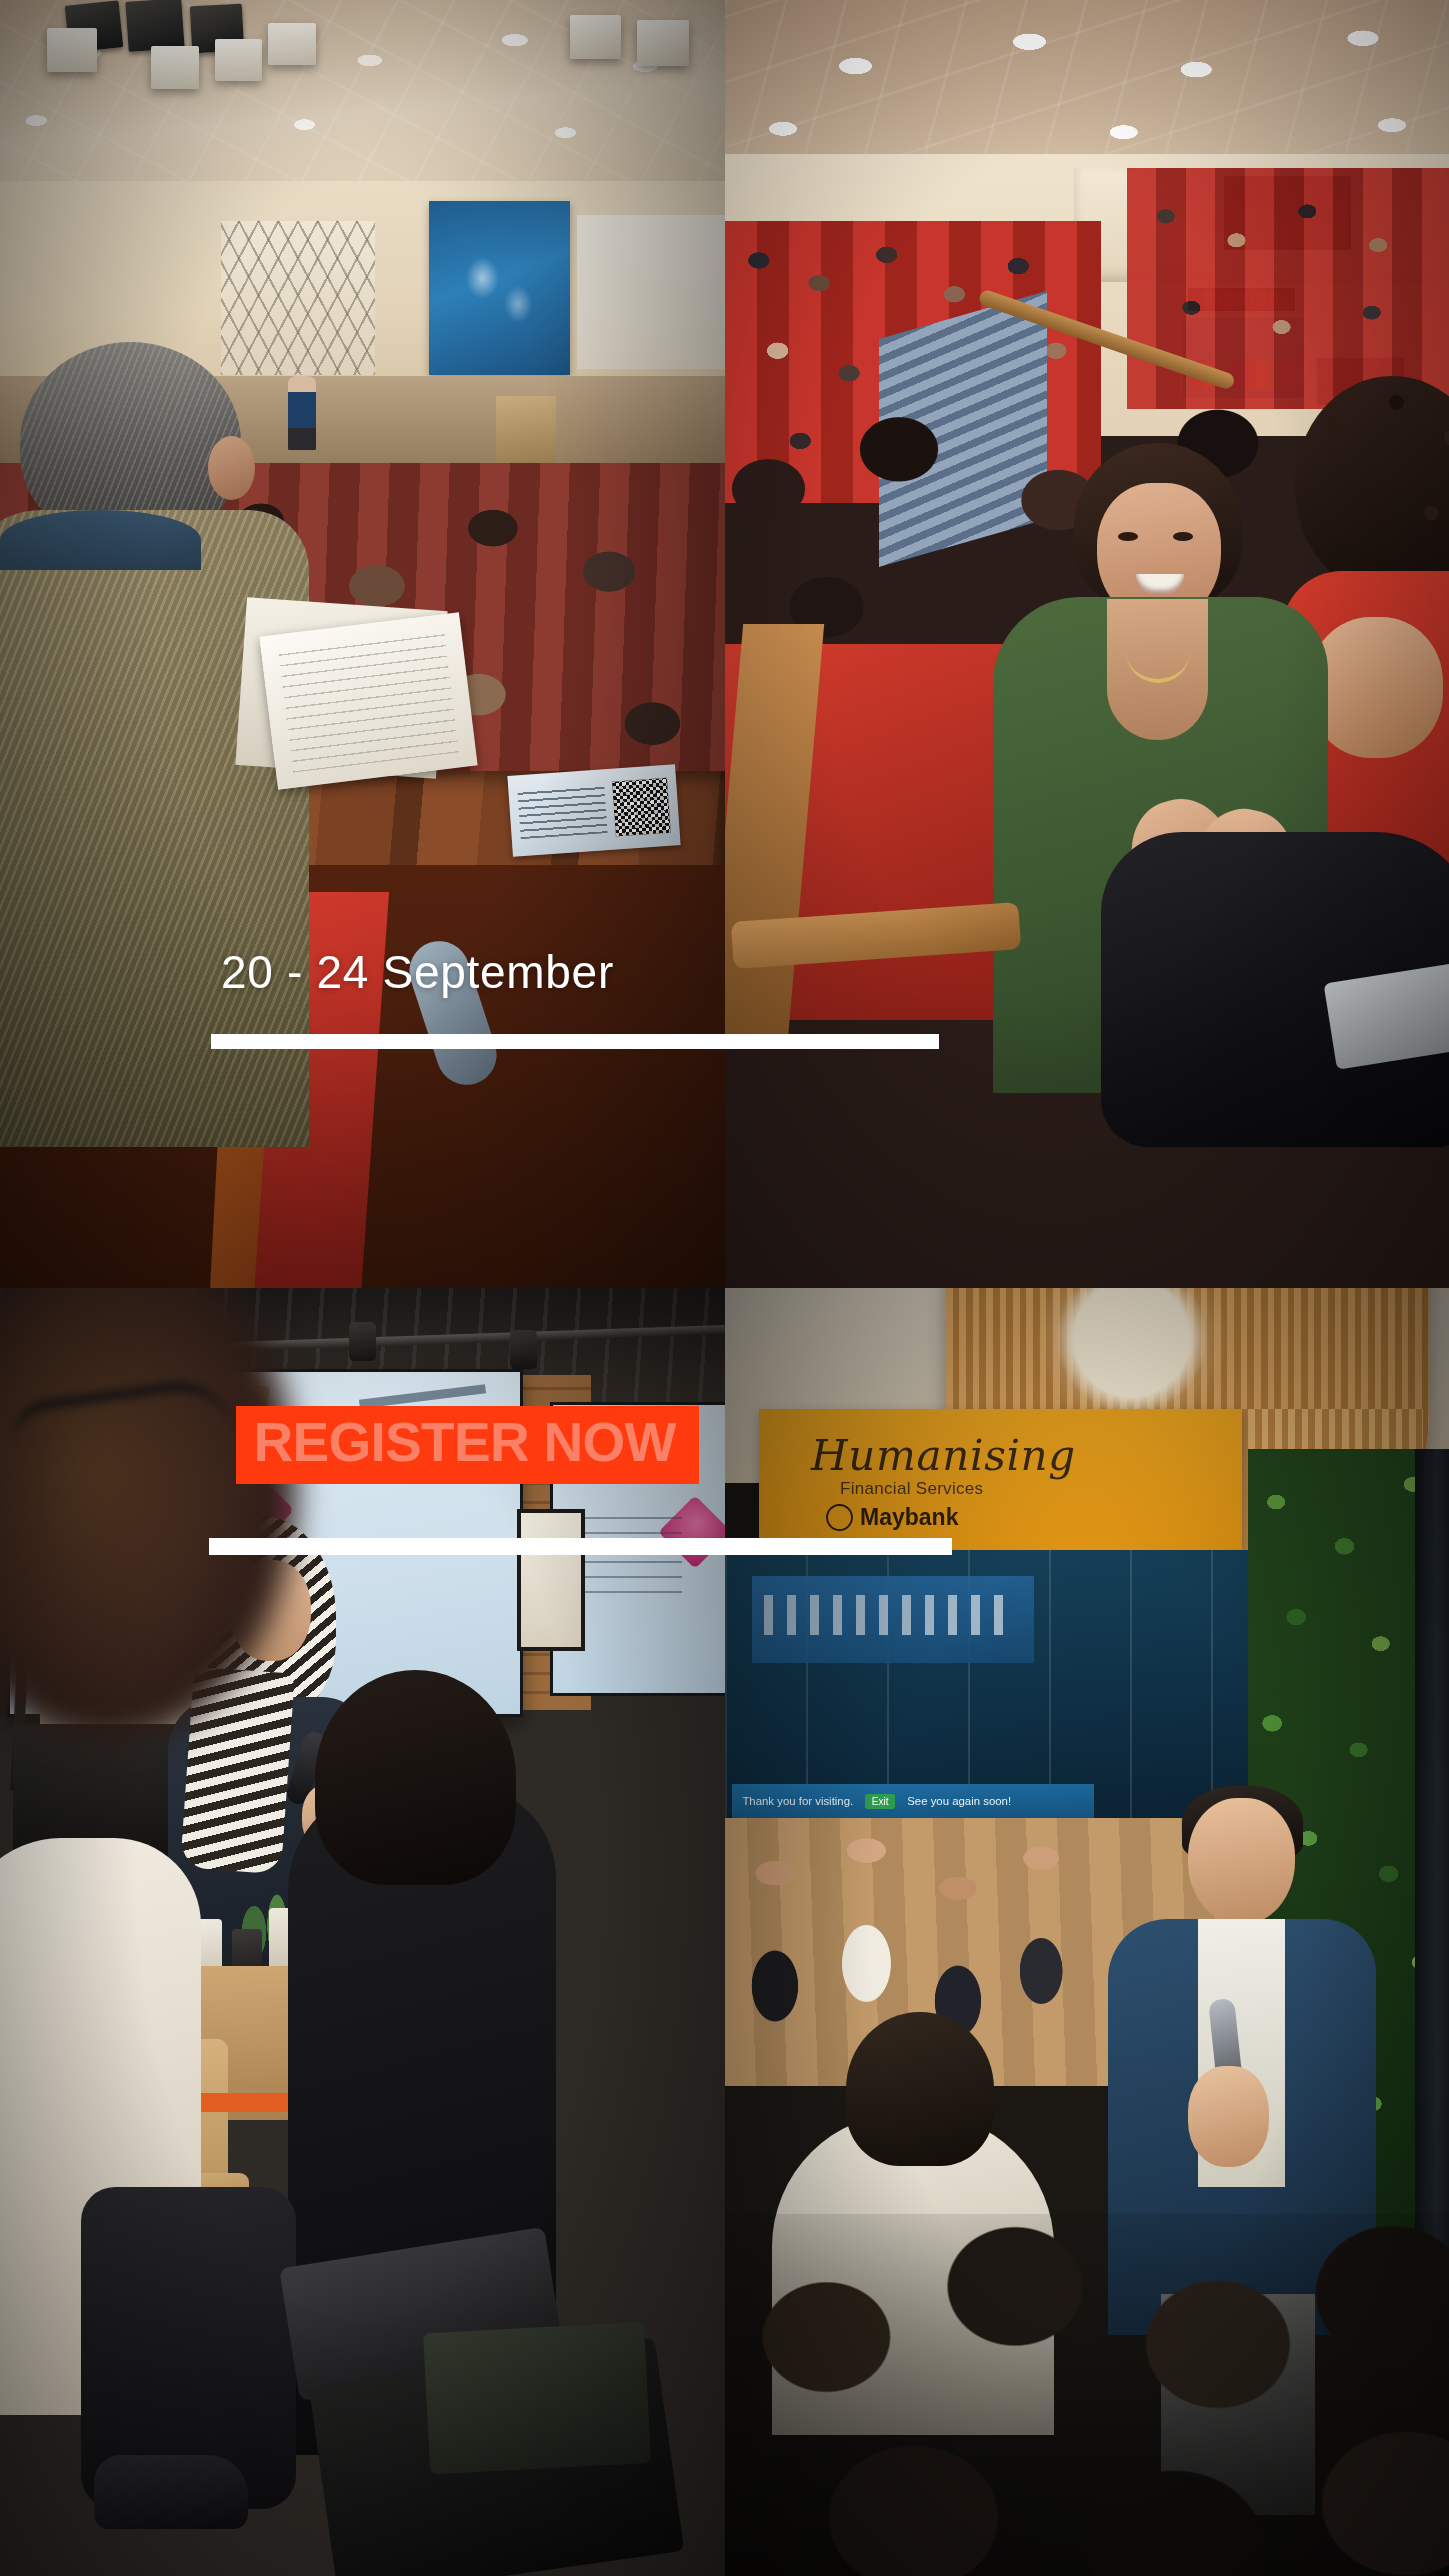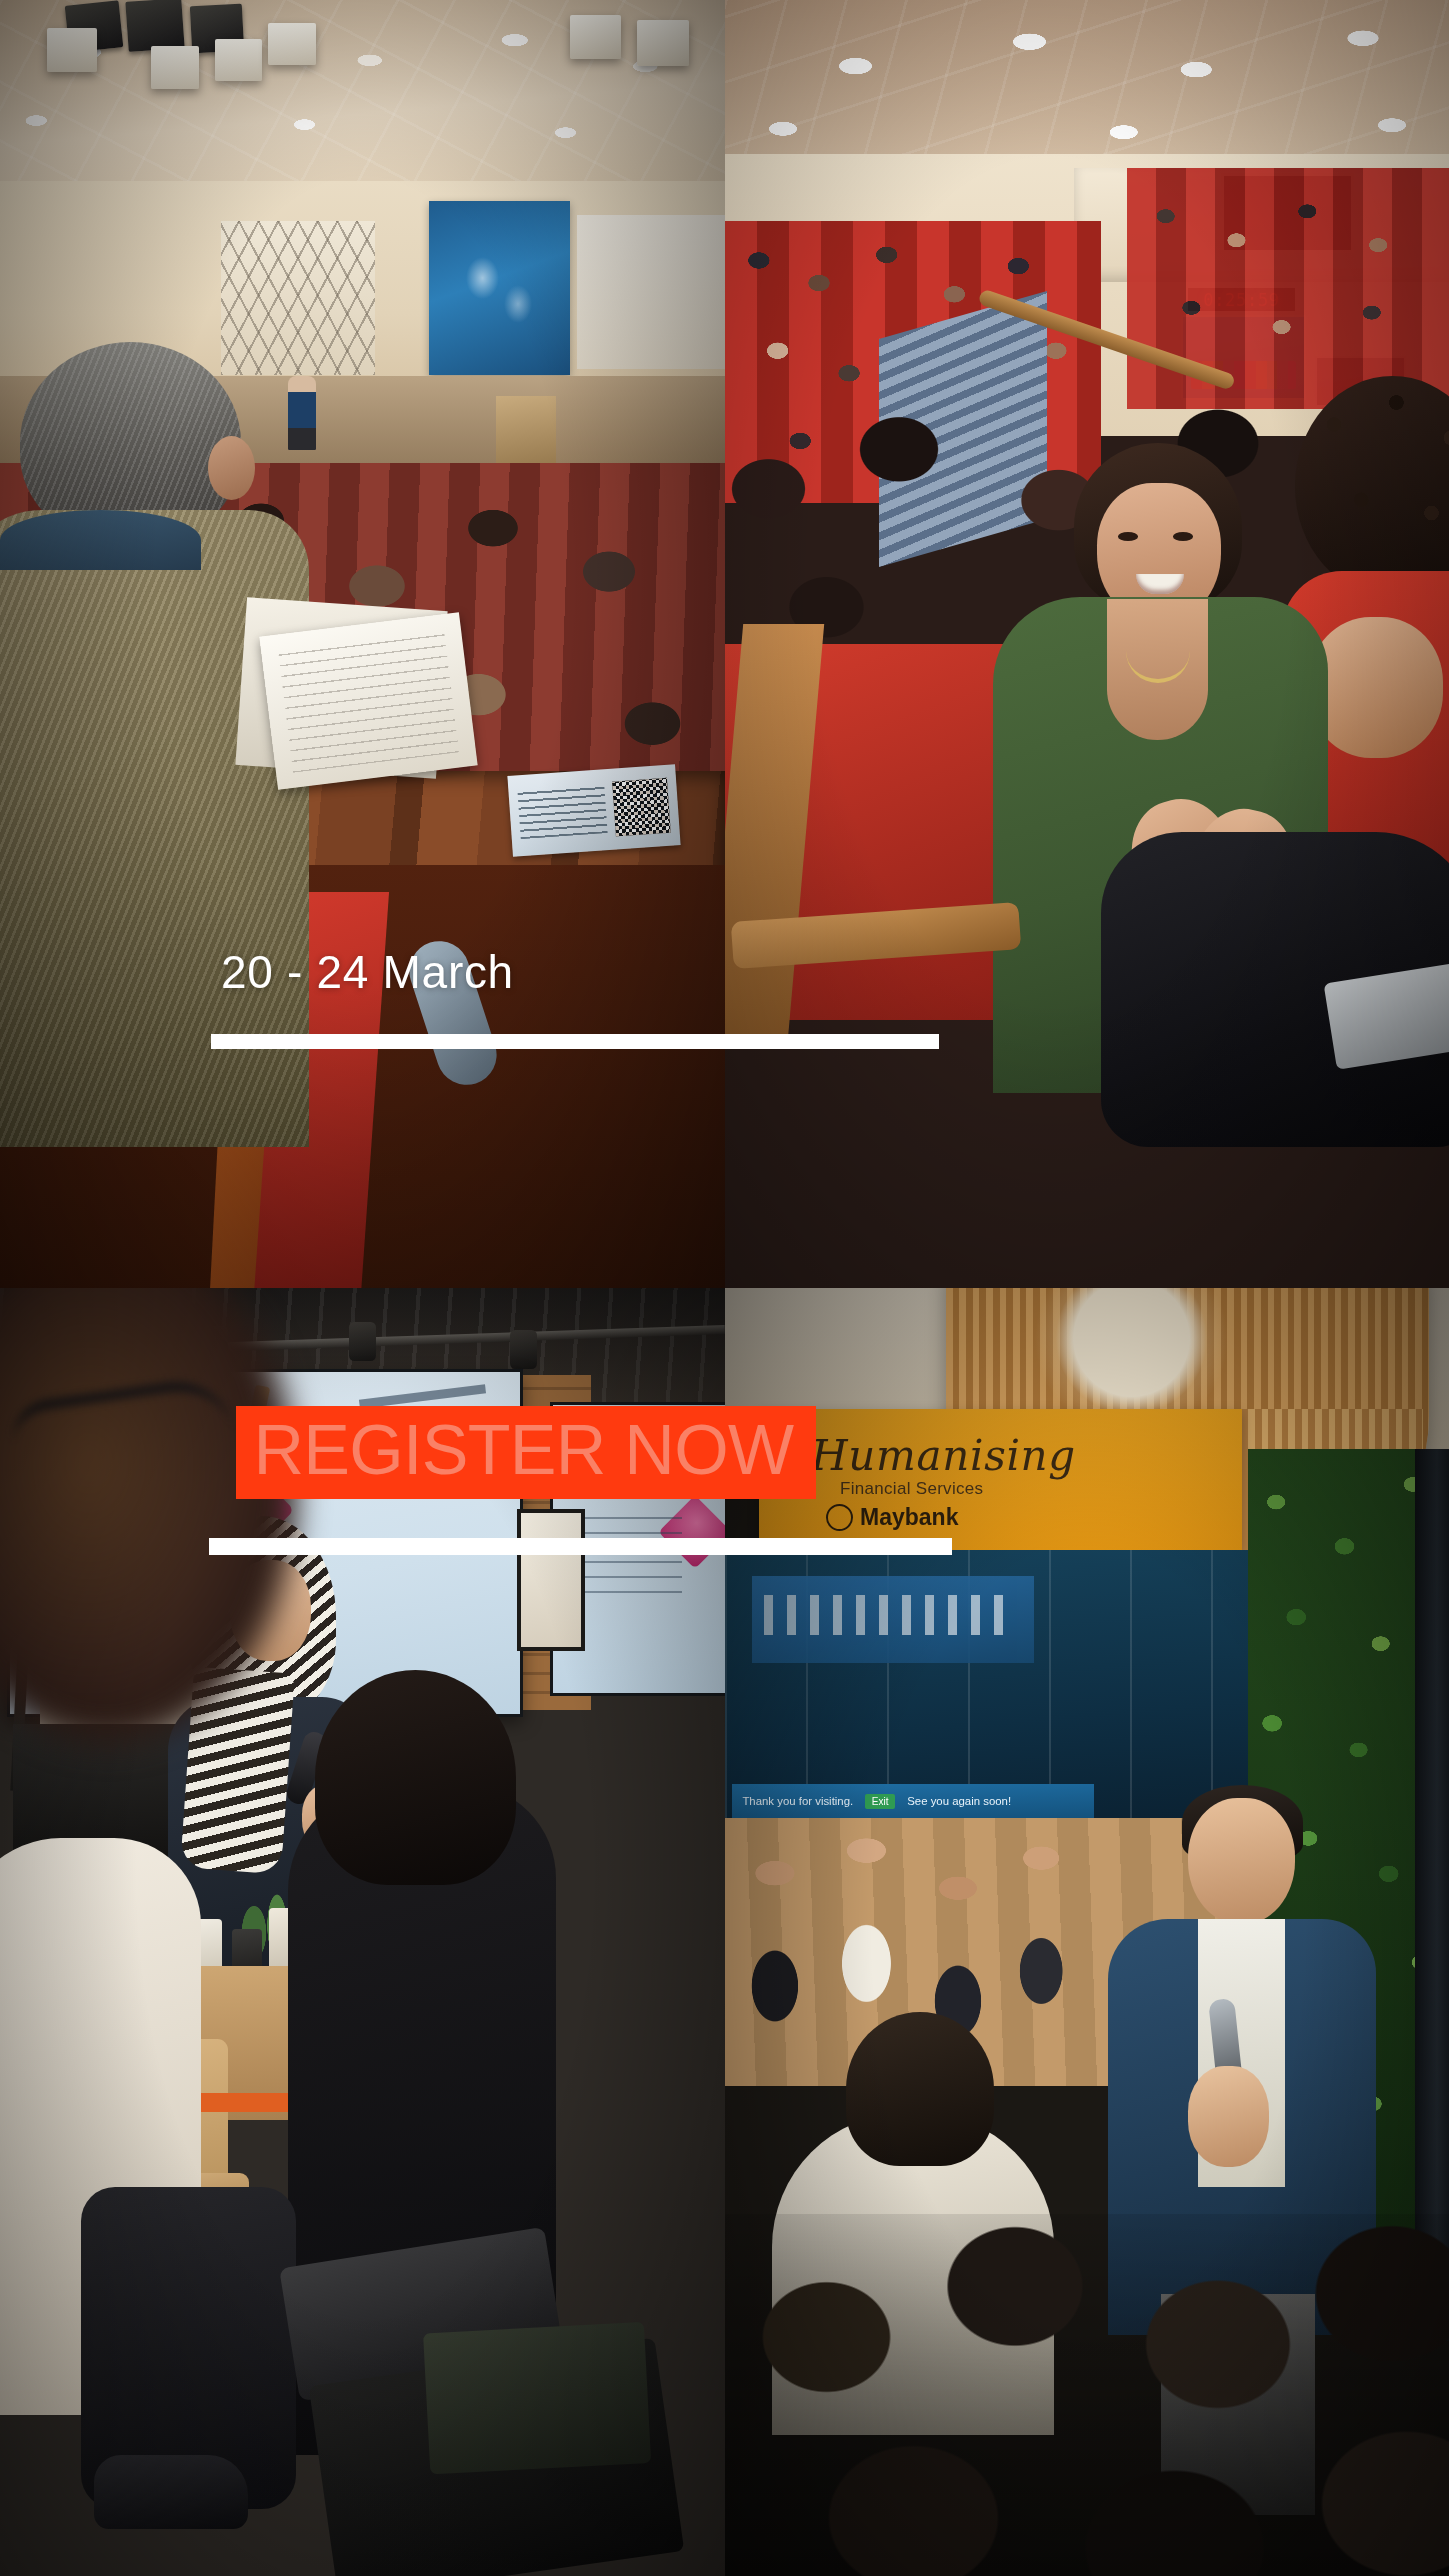--- a/index.html
+++ b/index.html
@@ -778,21 +778,21 @@
   .headline .hl{
     display:block;font-size:99px;
     transform:scaleX(.96);transform-origin:left center;
   }
   .cta{
     position:absolute;left:236px;top:1406px;
     background:#ff3a0f;
     padding:9.4px 23px 13.4px 17.4px;
   }
   .cta span{
-    display:block;font-size:70px;font-weight:normal;letter-spacing:-0.7px;
+    display:block;font-size:55px;font-weight:bold;letter-spacing:-0.7px;
     color:#fa8166;line-height:1;
   }
 </style>
 </head>
 <body>
 
 <div class="poster">
 
   <div class="grid">
 
@@ -976,21 +976,21 @@
         <div class="h"></div>
       </div>
       <div class="frontrow"></div>
       <div class="vig"></div>
     </div>
 
   </div>
 
   <div class="overlay">
     <div class="ov-inner">
-      <div class="kicker">20 - 24 March</div>
+      <div class="kicker">20 - 24 September</div>
       <div class="rule-top"></div>
       <div class="cta">
         <span>REGISTER NOW</span>
       </div>
       <div class="rule-bottom"></div>
     </div>
   </div>
 
 </div>
 

